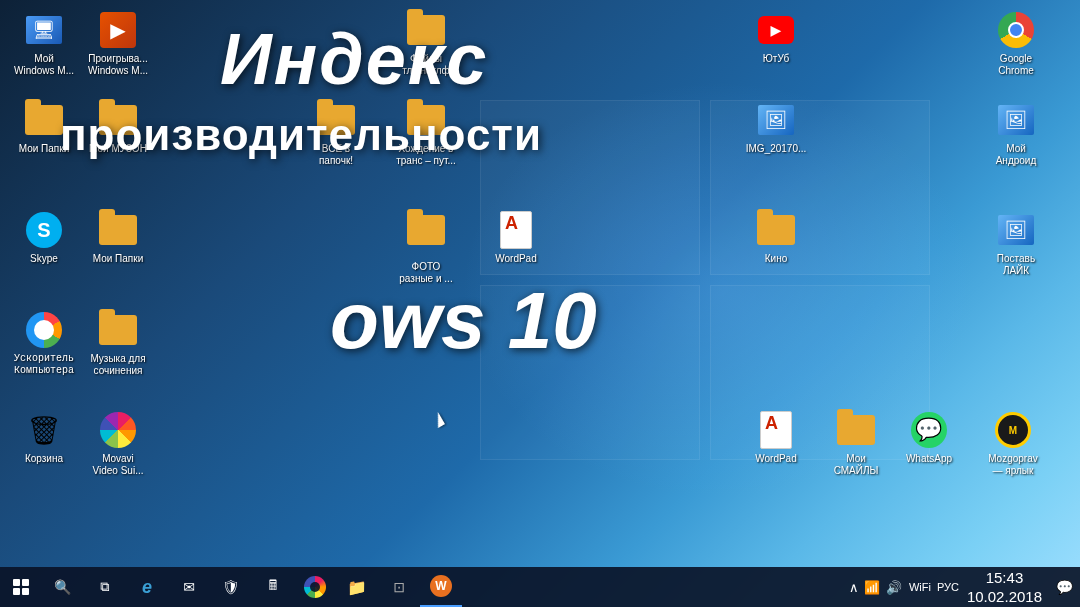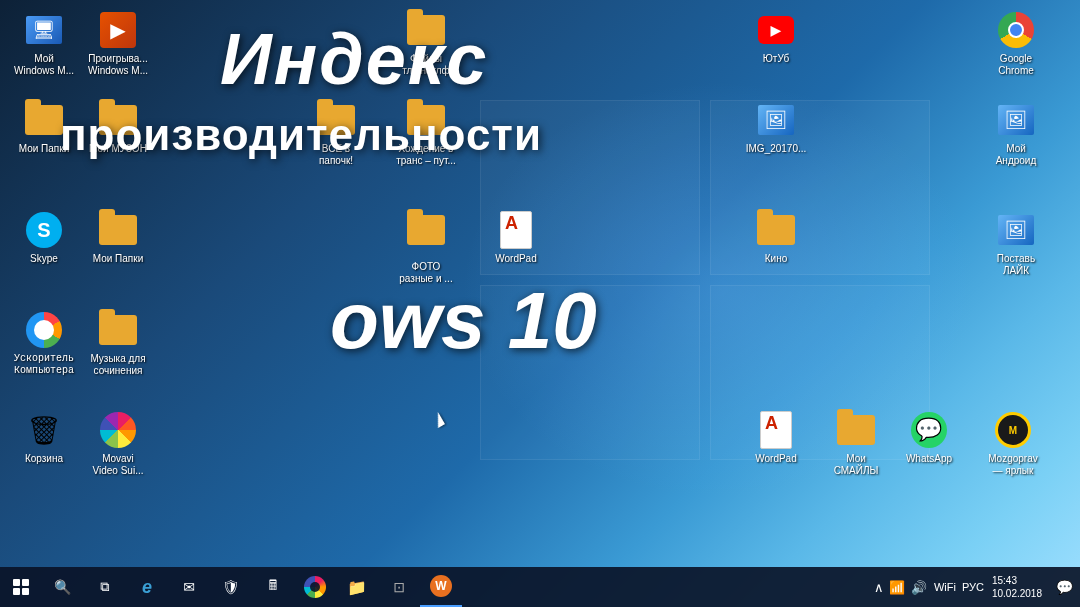--- a/index.html
+++ b/index.html
@@ -202,22 +202,22 @@
       color: white;
     }
 
     .systray-icon {
       font-size: 13px;
       color: white;
       cursor: pointer;
     }
 
     .taskbar-clock {
-      text-align: left;
-      font-size: 10px;
+      text-align: center;
+      font-size: 15px;
       color: white;
       line-height: 1.3;
       cursor: pointer;
       padding: 0 8px;
     }
 
     .taskbar-notification {
       width: 30px;
       height: 40px;
       display: flex;

